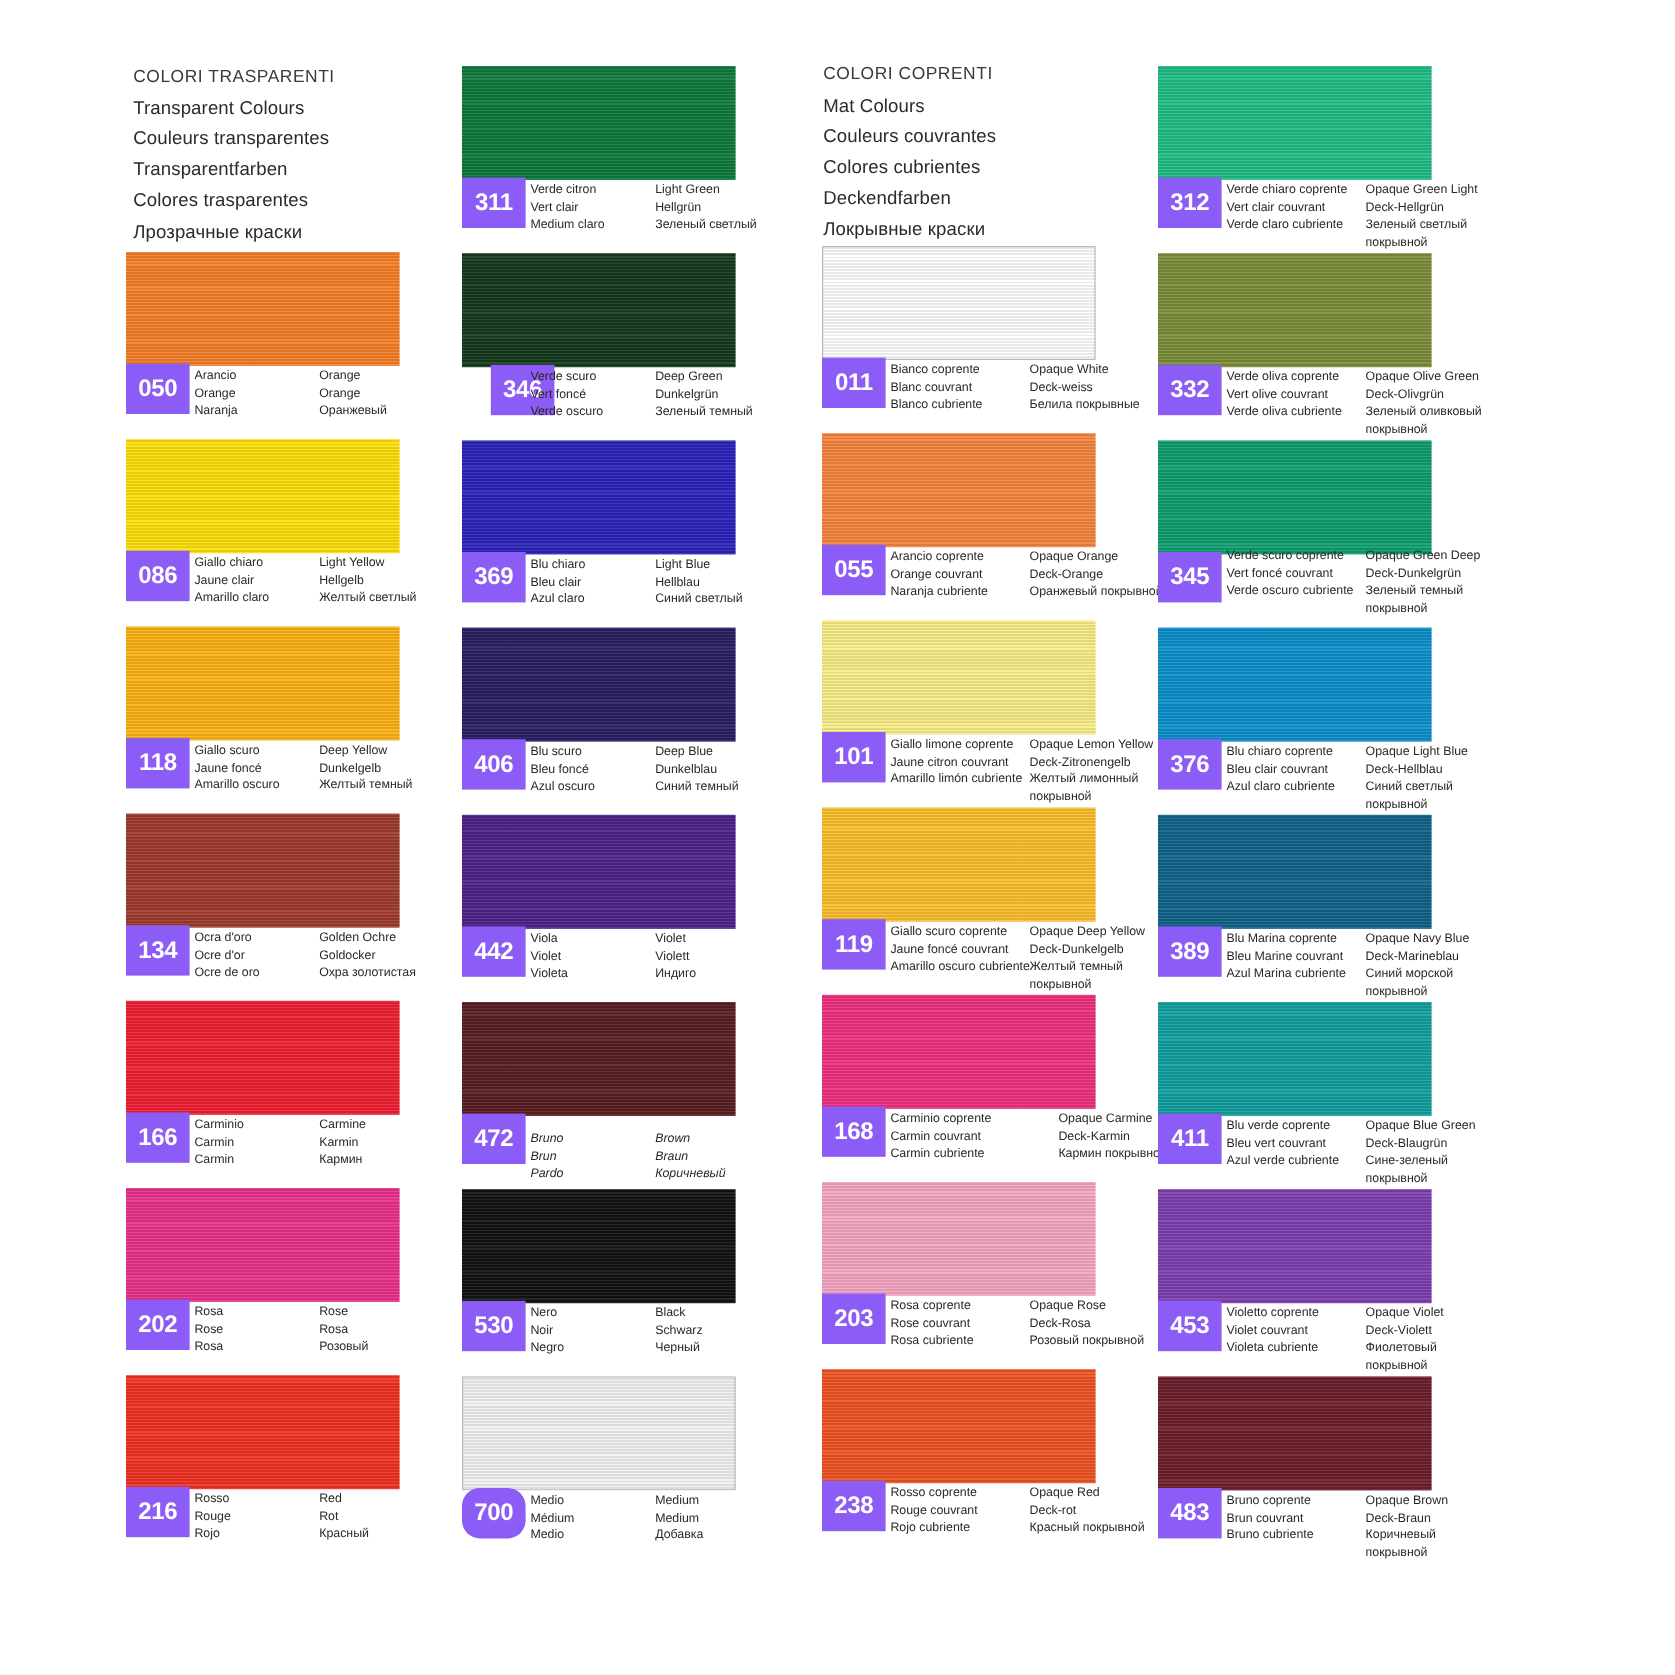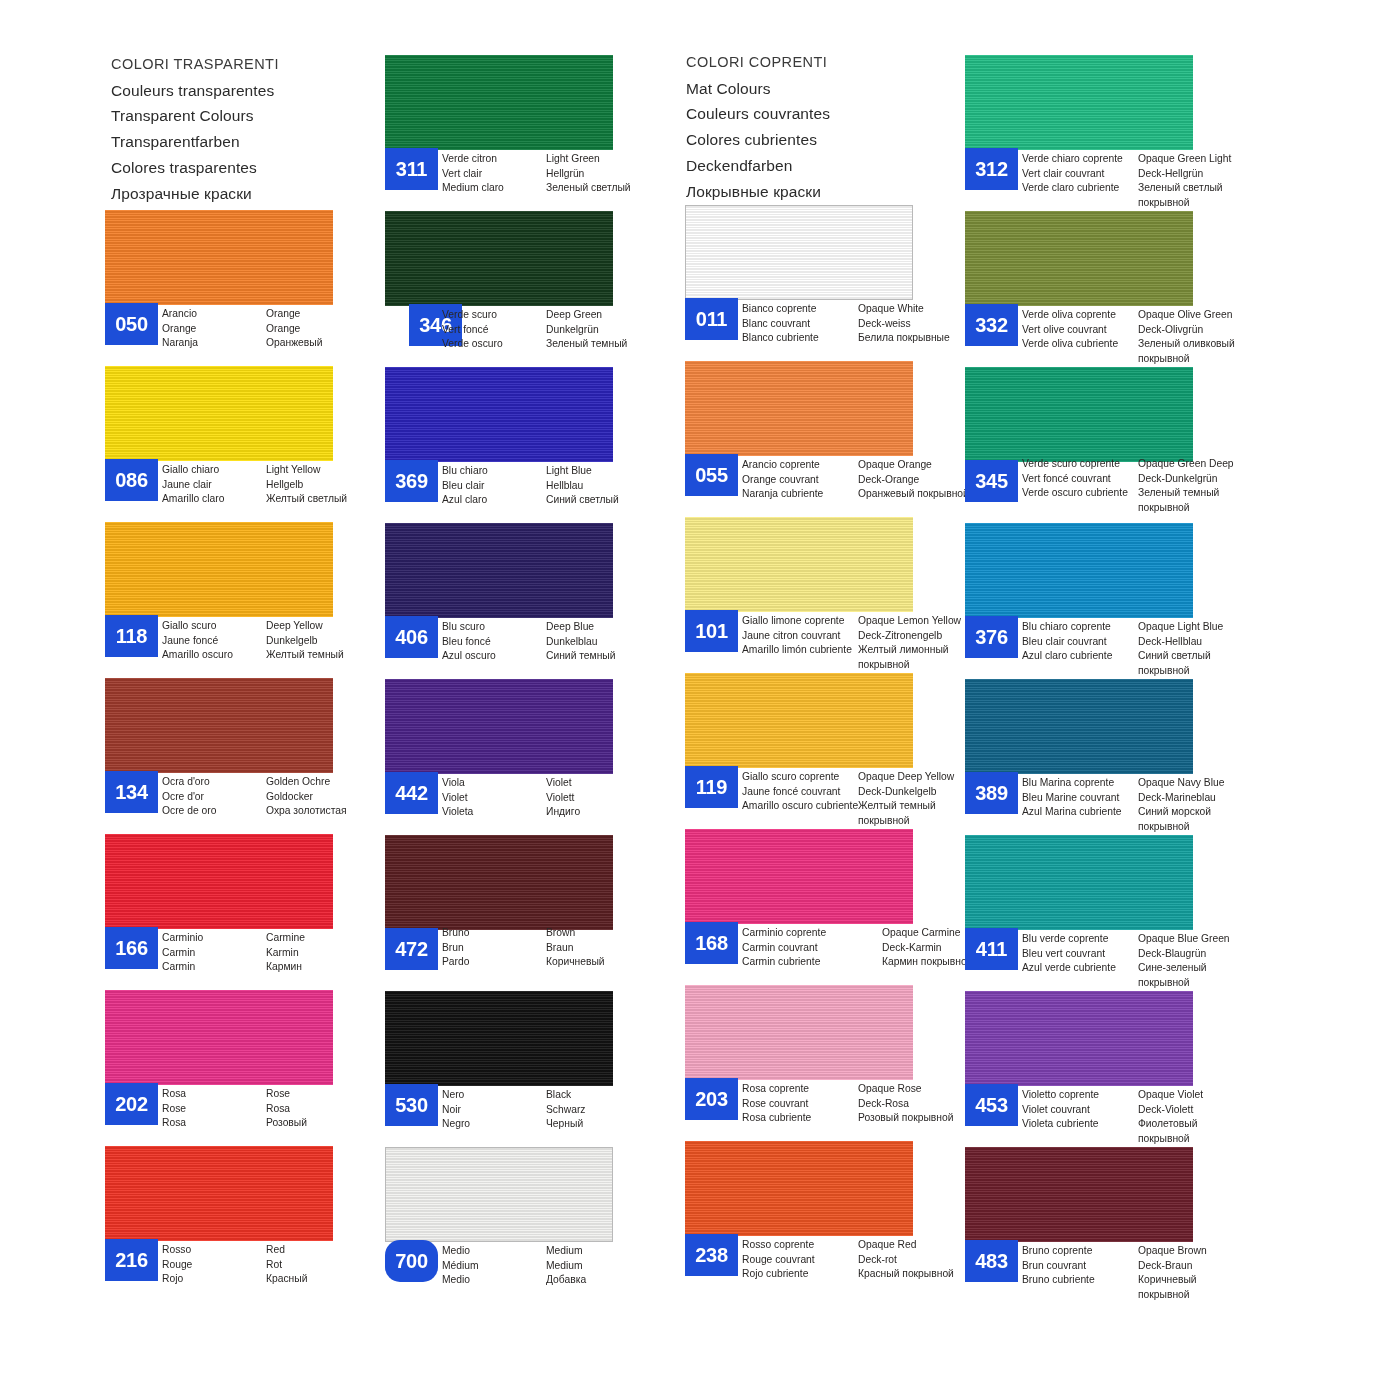--- a/index.html
+++ b/index.html
@@ -32,21 +32,21 @@
   .swatch{
     position:absolute;left:0;top:0;
     width:228px;height:95px;
     background-size:100% 2.6px,100% 100%;
     background-repeat:repeat,no-repeat;
   }
   .swatch.bordered{box-shadow:inset 0 0 0 1px #b9b9b9;}
   .code{
     position:absolute;left:0;
     width:53px;height:42px;
-    background:#1d4ed8;
+    background:#8b5cf6;
     color:#ffffff;
     font-size:20px;font-weight:700;
     letter-spacing:-0.3px;
     display:flex;align-items:center;justify-content:center;
     line-height:1;
   }
   .names{
     position:absolute;
     left:57px;
     display:flex;
@@ -60,22 +60,22 @@
   .names .nc2{width:160px;}
   .nrow{display:block;}
 </style>
 </head>
 <body>
 
 <div class="sheet">
 
   <div class="hdr" id="hdr-left">
     <div class="l1">COLORI TRASPARENTI</div>
+    <div class="ln">Transparent Colours</div>
     <div class="ln">Couleurs transparentes</div>
-    <div class="ln">Transparent Colours</div>
     <div class="ln">Transparentfarben</div>
     <div class="ln">Colores trasparentes</div>
     <div class="ln">Лрозрачные краски</div>
   </div>
 
   <div class="hdr" id="hdr-right">
     <div class="l1">COLORI COPRENTI</div>
     <div class="ln">Mat Colours</div>
     <div class="ln">Couleurs couvrantes</div>
     <div class="ln">Colores cubrientes</div>
@@ -142,21 +142,21 @@
         <div class="names" style="top: 97px;"><div class="nc"><span class="nrow">Blu scuro</span><span class="nrow">Bleu foncé</span><span class="nrow">Azul oscuro</span></div><div class="nc2"><span class="nrow">Deep Blue</span><span class="nrow">Dunkelblau</span><span class="nrow">Синий темный</span></div></div>
       </div>
       <div class="entry" style="top: 624px;">
         <div class="swatch" style="background: repeating-linear-gradient(rgba(255, 255, 255, 0.086) 0px, rgba(255, 255, 255, 0.086) 1px, rgba(0, 0, 0, 0.086) 1px, rgba(0, 0, 0, 0.086) 2.6px), rgb(75, 35, 136);"></div>
         <div class="code" style="top: 93px;">442</div>
         <div class="names" style="top: 97px;"><div class="nc"><span class="nrow">Viola</span><span class="nrow">Violet</span><span class="nrow">Violeta</span></div><div class="nc2"><span class="nrow">Violet</span><span class="nrow">Violett</span><span class="nrow">Индиго</span></div></div>
       </div>
       <div class="entry" style="top: 780px;">
         <div class="swatch" style="background: repeating-linear-gradient(rgba(255, 255, 255, 0.086) 0px, rgba(255, 255, 255, 0.086) 1px, rgba(0, 0, 0, 0.086) 1px, rgba(0, 0, 0, 0.086) 2.6px), rgb(90, 31, 34);"></div>
         <div class="code" style="top: 93px;">472</div>
-        <div class="names" style="top: 91px;"><div class="nc"><span class="nrow">Bruno</span><span class="nrow">Brun</span><span class="nrow">Pardo</span></div><div class="nc2"><span class="nrow">Brown</span><span class="nrow">Braun</span><span class="nrow">Коричневый</span></div></div>
+        <div class="names" style="top: 108px; font-style: italic;"><div class="nc"><span class="nrow">Bruno</span><span class="nrow">Brun</span><span class="nrow">Pardo</span></div><div class="nc2"><span class="nrow">Brown</span><span class="nrow">Braun</span><span class="nrow">Коричневый</span></div></div>
       </div>
       <div class="entry" style="top: 936px;">
         <div class="swatch" style="background: repeating-linear-gradient(rgba(255, 255, 255, 0.086) 0px, rgba(255, 255, 255, 0.086) 1px, rgba(0, 0, 0, 0.086) 1px, rgba(0, 0, 0, 0.086) 2.6px), rgb(18, 18, 18);"></div>
         <div class="code" style="top: 93px;">530</div>
         <div class="names" style="top: 97px;"><div class="nc"><span class="nrow">Nero</span><span class="nrow">Noir</span><span class="nrow">Negro</span></div><div class="nc2"><span class="nrow">Black</span><span class="nrow">Schwarz</span><span class="nrow">Черный</span></div></div>
       </div>
       <div class="entry" style="top: 1092px;">
         <div class="swatch bordered" style="background: repeating-linear-gradient(rgba(255, 255, 255, 0.086) 0px, rgba(255, 255, 255, 0.086) 1px, rgba(0, 0, 0, 0.086) 1px, rgba(0, 0, 0, 0.086) 2.6px), rgb(242, 242, 240);"></div>
         <div class="code" style="top: 93px; border-radius: 15px;">700</div>
         <div class="names" style="top: 97px;"><div class="nc"><span class="nrow">Medio</span><span class="nrow">Médium</span><span class="nrow">Medio</span></div><div class="nc2"><span class="nrow">Medium</span><span class="nrow">Medium</span><span class="nrow">Добавка</span></div></div>

